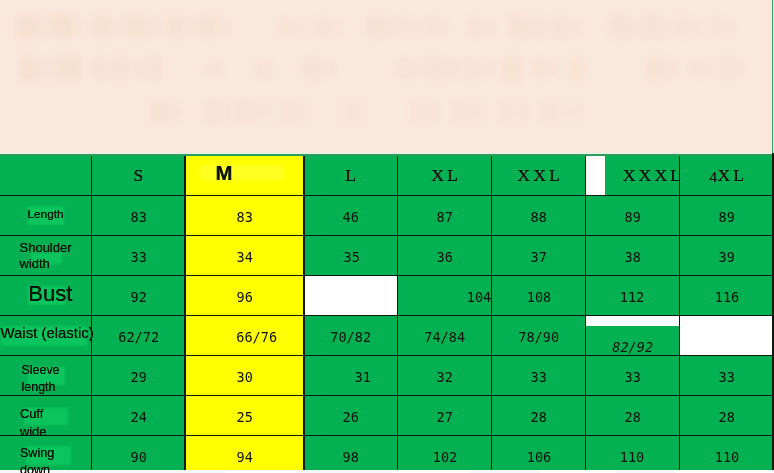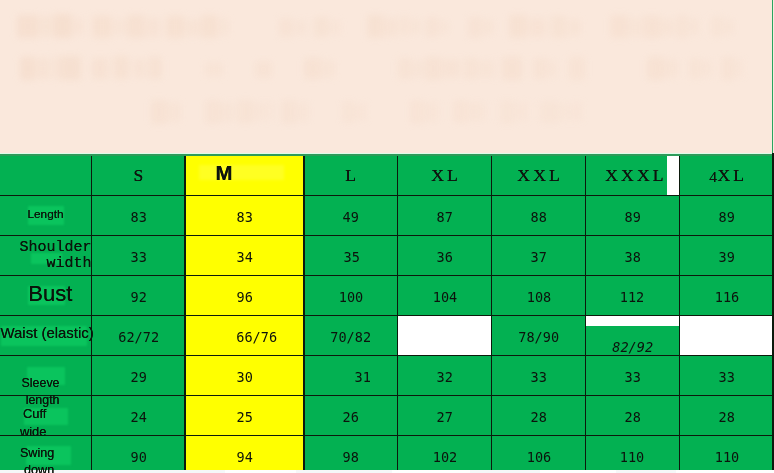--- a/index.html
+++ b/index.html
@@ -37,21 +37,21 @@
           letter-spacing:0;text-indent:0;top:-1.6px;left:-20.4px;}
   .size .osf{font-size:15.3px;position:relative;top:0.9px;letter-spacing:0.6px;}
 
   
   .num{font-family:"DejaVu Sans Mono",monospace;font-size:14.4px;color:#0c120c;letter-spacing:0px;
        display:inline-block;transform:scaleX(0.94);position:relative;top:1.2px;}
 
   
   .labwrap{position:absolute;z-index:3;color:#0b140b;
            font-family:"Liberation Sans",sans-serif;white-space:pre;
-           text-shadow:0 0 .35px #0b140b;text-align:right;}
+           text-shadow:0 0 .35px #0b140b;}
   .hl{position:absolute;background:#0ac45d;z-index:2;filter:blur(1.1px);}
   .hly{position:absolute;background:#ffff9a;z-index:2;opacity:.22;filter:blur(1.8px);}
 
   
   #whiteband{position:absolute;left:0;top:469.9px;width:774px;height:3.1px;background:#fefefe;}
   #whiteband i{position:absolute;top:0;height:3.1px;display:block;background:#f5f7f8;}
 </style>
 </head>
 <body>
 
@@ -156,35 +156,35 @@
       </div>
       <div class="gcell" style="left: 303.7px; top: 1.6px; width: 93.8px; height: 40.8px;">
         <span class="size">L</span>
       </div>
       <div class="gcell" style="left: 397.5px; top: 1.6px; width: 94.1px; height: 40.8px;">
         <span class="size">XL</span>
       </div>
       <div class="gcell" style="left: 491.6px; top: 1.6px; width: 94px; height: 40.8px;">
         <span class="size">XXL</span>
       </div>
-      <div class="gcell" style="left: 573px; top: 1.6px; width: 93.8px; height: 40.8px; justify-content: flex-end;">
+      <div class="gcell" style="left: 605px; top: 1.6px; width: 93.8px; height: 40.8px;">
         <span class="size">XXXL</span>
       </div>
       <div class="gcell" style="left: 679.4px; top: 1.6px; width: 94.6px; height: 40.8px;">
         <span class="size"><span class="osf">4</span><span>XL</span></span>
       </div>
       <div class="gcell" style="left: 0px; top: 42.4px; width: 91.5px; height: 40px;"></div>
       <div class="gcell" style="left: 91.5px; top: 42.4px; width: 93.6px; height: 40px;">
         <span class="num">83</span>
       </div>
       <div class="gcell m" style="left: 185.1px; top: 42.4px; width: 118.6px; height: 40px;">
         <span class="num">83</span>
       </div>
       <div class="gcell" style="left: 303.7px; top: 42.4px; width: 93.8px; height: 40px;">
-        <span class="num">49</span>
+        <span class="num">46</span>
       </div>
       <div class="gcell" style="left: 397.5px; top: 42.4px; width: 94.1px; height: 40px;">
         <span class="num">87</span>
       </div>
       <div class="gcell" style="left: 491.6px; top: 42.4px; width: 94px; height: 40px;">
         <span class="num">88</span>
       </div>
       <div class="gcell" style="left: 585.6px; top: 42.4px; width: 93.8px; height: 40px;">
         <span class="num">89</span>
       </div>
@@ -213,44 +213,44 @@
       <div class="gcell" style="left: 679.4px; top: 82.4px; width: 94.6px; height: 40px;">
         <span class="num">39</span>
       </div>
       <div class="gcell" style="left: 0px; top: 122.4px; width: 91.5px; height: 40.1px;"></div>
       <div class="gcell" style="left: 91.5px; top: 122.4px; width: 93.6px; height: 40.1px;">
         <span class="num">92</span>
       </div>
       <div class="gcell m" style="left: 185.1px; top: 122.4px; width: 118.6px; height: 40.1px;">
         <span class="num">96</span>
       </div>
-      <div class="gcell" style="left: 303.7px; top: 122.4px; width: 93.8px; height: 40.1px;">
-        <span class="num">100</span>
-      </div>
-      <div class="gcell" style="left: 397.5px; top: 122.4px; width: 94.1px; height: 40.1px;">
+      <div class="gcell" style="left: 397.5px; top: 122.4px; width: 94.1px; height: 40.1px; justify-content: flex-end;">
         <span class="num">104</span>
       </div>
       <div class="gcell" style="left: 491.6px; top: 122.4px; width: 94px; height: 40.1px;">
         <span class="num">108</span>
       </div>
       <div class="gcell" style="left: 585.6px; top: 122.4px; width: 93.8px; height: 40.1px;">
         <span class="num">112</span>
       </div>
       <div class="gcell" style="left: 679.4px; top: 122.4px; width: 94.6px; height: 40.1px;">
         <span class="num">116</span>
       </div>
       <div class="gcell" style="left: 0px; top: 162.5px; width: 91.5px; height: 40px;"></div>
       <div class="gcell" style="left: 91.5px; top: 162.5px; width: 93.6px; height: 40px;">
         <span class="num">62/72</span>
       </div>
       <div class="gcell m" style="left: 185.1px; top: 162.5px; width: 143px; height: 40px;">
         <span class="num">66/76</span>
       </div>
       <div class="gcell" style="left: 303.7px; top: 162.5px; width: 93.8px; height: 40px;">
         <span class="num">70/82</span>
+      </div>
+      <div class="gcell" style="left: 397.5px; top: 162.5px; width: 94.1px; height: 40px;">
+        <span class="num">74/84</span>
       </div>
       <div class="gcell" style="left: 491.6px; top: 162.5px; width: 94px; height: 40px;">
         <span class="num">78/90</span>
       </div>
       <div class="gcell" style="left: 585.6px; top: 173px; width: 93.8px; height: 40px; font-style: italic;">
         <span class="num">82/92</span>
       </div>
       <div class="gcell" style="left: 0px; top: 202.5px; width: 91.5px; height: 39.9px;"></div>
       <div class="gcell" style="left: 91.5px; top: 202.5px; width: 93.6px; height: 39.9px;">
         <span class="num">29</span>
@@ -330,27 +330,27 @@
       <div class="hline" style="top: 161.65px;"></div>
       <div class="hline" style="top: 201.65px;"></div>
       <div class="hline" style="top: 241.55px;"></div>
       <div class="hline" style="top: 281.55px;"></div>
       <div class="topline"></div>
       <div class="mintline"></div>
       <div class="rightline"></div>
       <div class="hl" style="left: 27.8px; top: 53px; width: 36.3px; height: 18.9px;"></div>
       <div class="labwrap" style="left: 27.5px; top: 52.5px; font-size: 11.8px; line-height: 16px;"><div>Length</div></div>
       <div class="hl" style="left: 31.1px; top: 99.9px; width: 30.9px; height: 11px;"></div>
-      <div class="labwrap" style="left: 19.5px; top: 87.2px; font-size: 15px; line-height: 15.8px; font-family: Liberation Mono, monospace;"><div>Shoulder</div><div>width</div></div>
+      <div class="labwrap" style="left: 19.5px; top: 87.2px; font-size: 13px; line-height: 15.8px;"><div>Shoulder</div><div>width</div></div>
       <div class="hl" style="left: 28.1px; top: 132.8px; width: 36.9px; height: 18.9px;"></div>
       <div class="labwrap" style="left: 28.3px; top: 131.4px; font-size: 22px; line-height: 20px;"><div>Bust</div></div>
       <div class="hl" style="left: 1.2px; top: 173px; width: 86px; height: 20.2px;"></div>
       <div class="labwrap" style="left: 0.5px; top: 170.9px; font-size: 14.95px; line-height: 18px;"><div>Waist (elastic)</div></div>
       <div class="hl" style="left: 26.8px; top: 213.6px; width: 38.4px; height: 18.1px;"></div>
-      <div class="labwrap" style="left: 21.6px; top: 222px; font-size: 12.4px; line-height: 16.5px;"><div>Sleeve</div><div>length</div></div>
+      <div class="labwrap" style="left: 21.6px; top: 209px; font-size: 12.4px; line-height: 16.5px;"><div>Sleeve</div><div>length</div></div>
       <div class="hl" style="left: 23.7px; top: 255.2px; width: 44.6px; height: 16.5px;"></div>
       <div class="labwrap" style="left: 19.9px; top: 252.4px; font-size: 12.9px; line-height: 17.4px;"><div>Cuff</div><div>wide</div></div>
       <div class="hl" style="left: 26.1px; top: 293.2px; width: 44.6px; height: 18.9px;"></div>
       <div class="labwrap" style="left: 19.9px; top: 292px; font-size: 12.6px; line-height: 16.9px;"><div>Swing</div><div>down</div></div>
     </div>
   <div id="whiteband">
       <i style="left:0px;width:225px"></i>
       <i style="left:296px;width:96px"></i>
       <i style="left:470px;width:70px"></i>
       <i style="left:616px;width:60px"></i>

